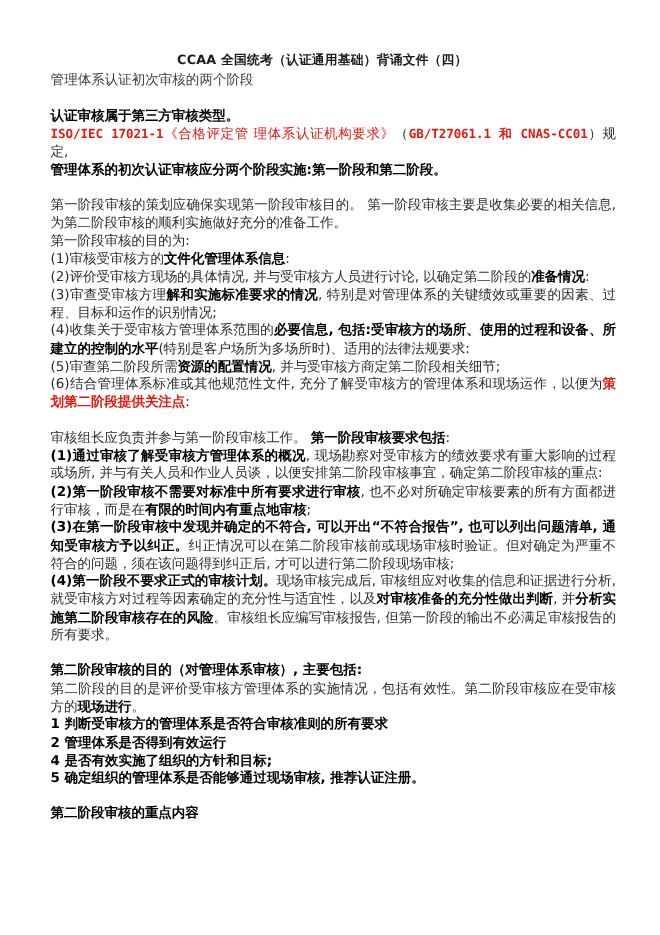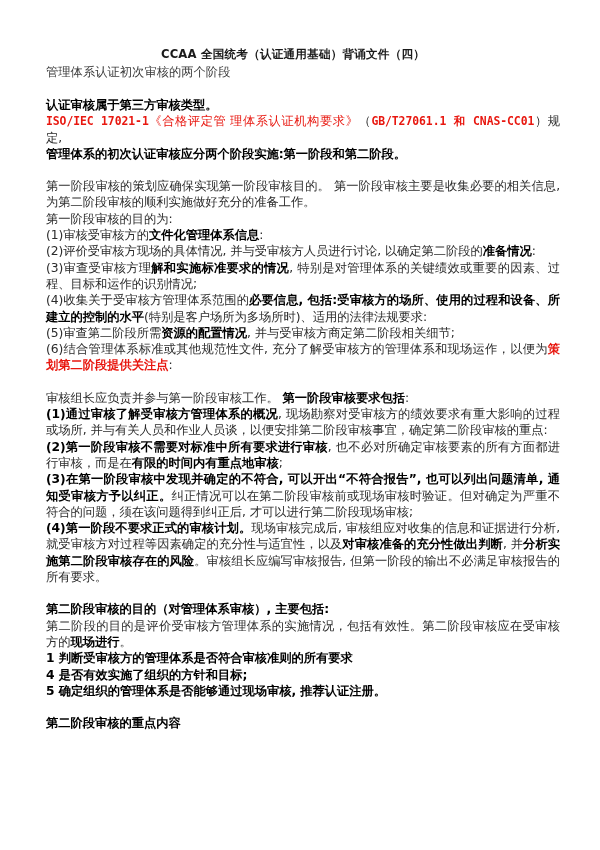--- a/index.html
+++ b/index.html
@@ -51,21 +51,20 @@
     text-justify: inter-ideograph;
     word-break: break-all;
     letter-spacing: -0.05px;
   }
   b, .b {
     font-weight: bold;
     color: #000000;
   }
   .red {
     color: #e8170f;
-    font-family: Liberation Serif, serif;
   }
   .red-b {
     color: #e8170f;
     font-weight: bold;
   }
   .mono {
     font-family: "DejaVu Sans Mono", "Liberation Mono", monospace;
     font-size: 11.4px;
   }
 </style>
@@ -102,20 +101,21 @@
         <p class="para"><span class="b">(1)通过审核了解受审核方管理体系的概况</span><span>, 现场勘察对受审核方的绩效要求有重大影响的过程或场所, 并与有关人员和作业人员谈，以便安排第二阶段审核事宜，确定第二阶段审核的重点:</span></p>
         <p class="para"><span class="b">(2)第一阶段审核不需要对标准中所有要求进行审核</span><span>, 也不必对所确定审核要素的所有方面都进行审核，而是在</span><span class="b">有限的时间内有重点地审核</span><span>;</span></p>
         <p class="para"><span class="b">(3)在第一阶段审核中发现并确定的不符合, 可以开出“不符合报告”, 也可以列出问题清单, 通知受审核方予以纠正。</span><span>纠正情况可以在第二阶段审核前或现场审核时验证。但对确定为严重不符合的问题，须在该问题得到纠正后, 才可以进行第二阶段现场审核;</span></p>
         <p class="para"><span class="b">(4)第一阶段不要求正式的审核计划。</span><span>现场审核完成后, 审核组应对收集的信息和证据进行分析, 就受审核方对过程等因素确定的充分性与适宜性，以及</span><span class="b">对审核准备的充分性做出判断</span><span>, 并</span><span class="b">分析实施第二阶段审核存在的风险</span><span>。审核组长应编写审核报告, 但第一阶段的输出不必满足审核报告的所有要求。</span></p>
       </div>
       <div class="gap"></div>
       <div>
         <p class="para"><span class="b">第二阶段审核的目的（对管理体系审核）, 主要包括:</span></p>
         <p class="para"><span>第二阶段的目的是评价受审核方管理体系的实施情况，包括有效性。第二阶段审核应在受审核方的</span><span class="b">现场进行</span><span>。</span></p>
         <p class="para"><span class="b">1 判断受审核方的管理体系是否符合审核准则的所有要求</span></p>
+        <p class="para"><span class="b">2 管理体系是否得到有效运行</span></p>
         <p class="para"><span class="b">4 是否有效实施了组织的方针和目标;</span></p>
         <p class="para"><span class="b">5 确定组织的管理体系是否能够通过现场审核, 推荐认证注册。</span></p>
       </div>
       <div class="gap"></div>
       <div>
         <p class="para"><span class="b">第二阶段审核的重点内容</span></p>
       </div>
     </div>
 
 </div>

